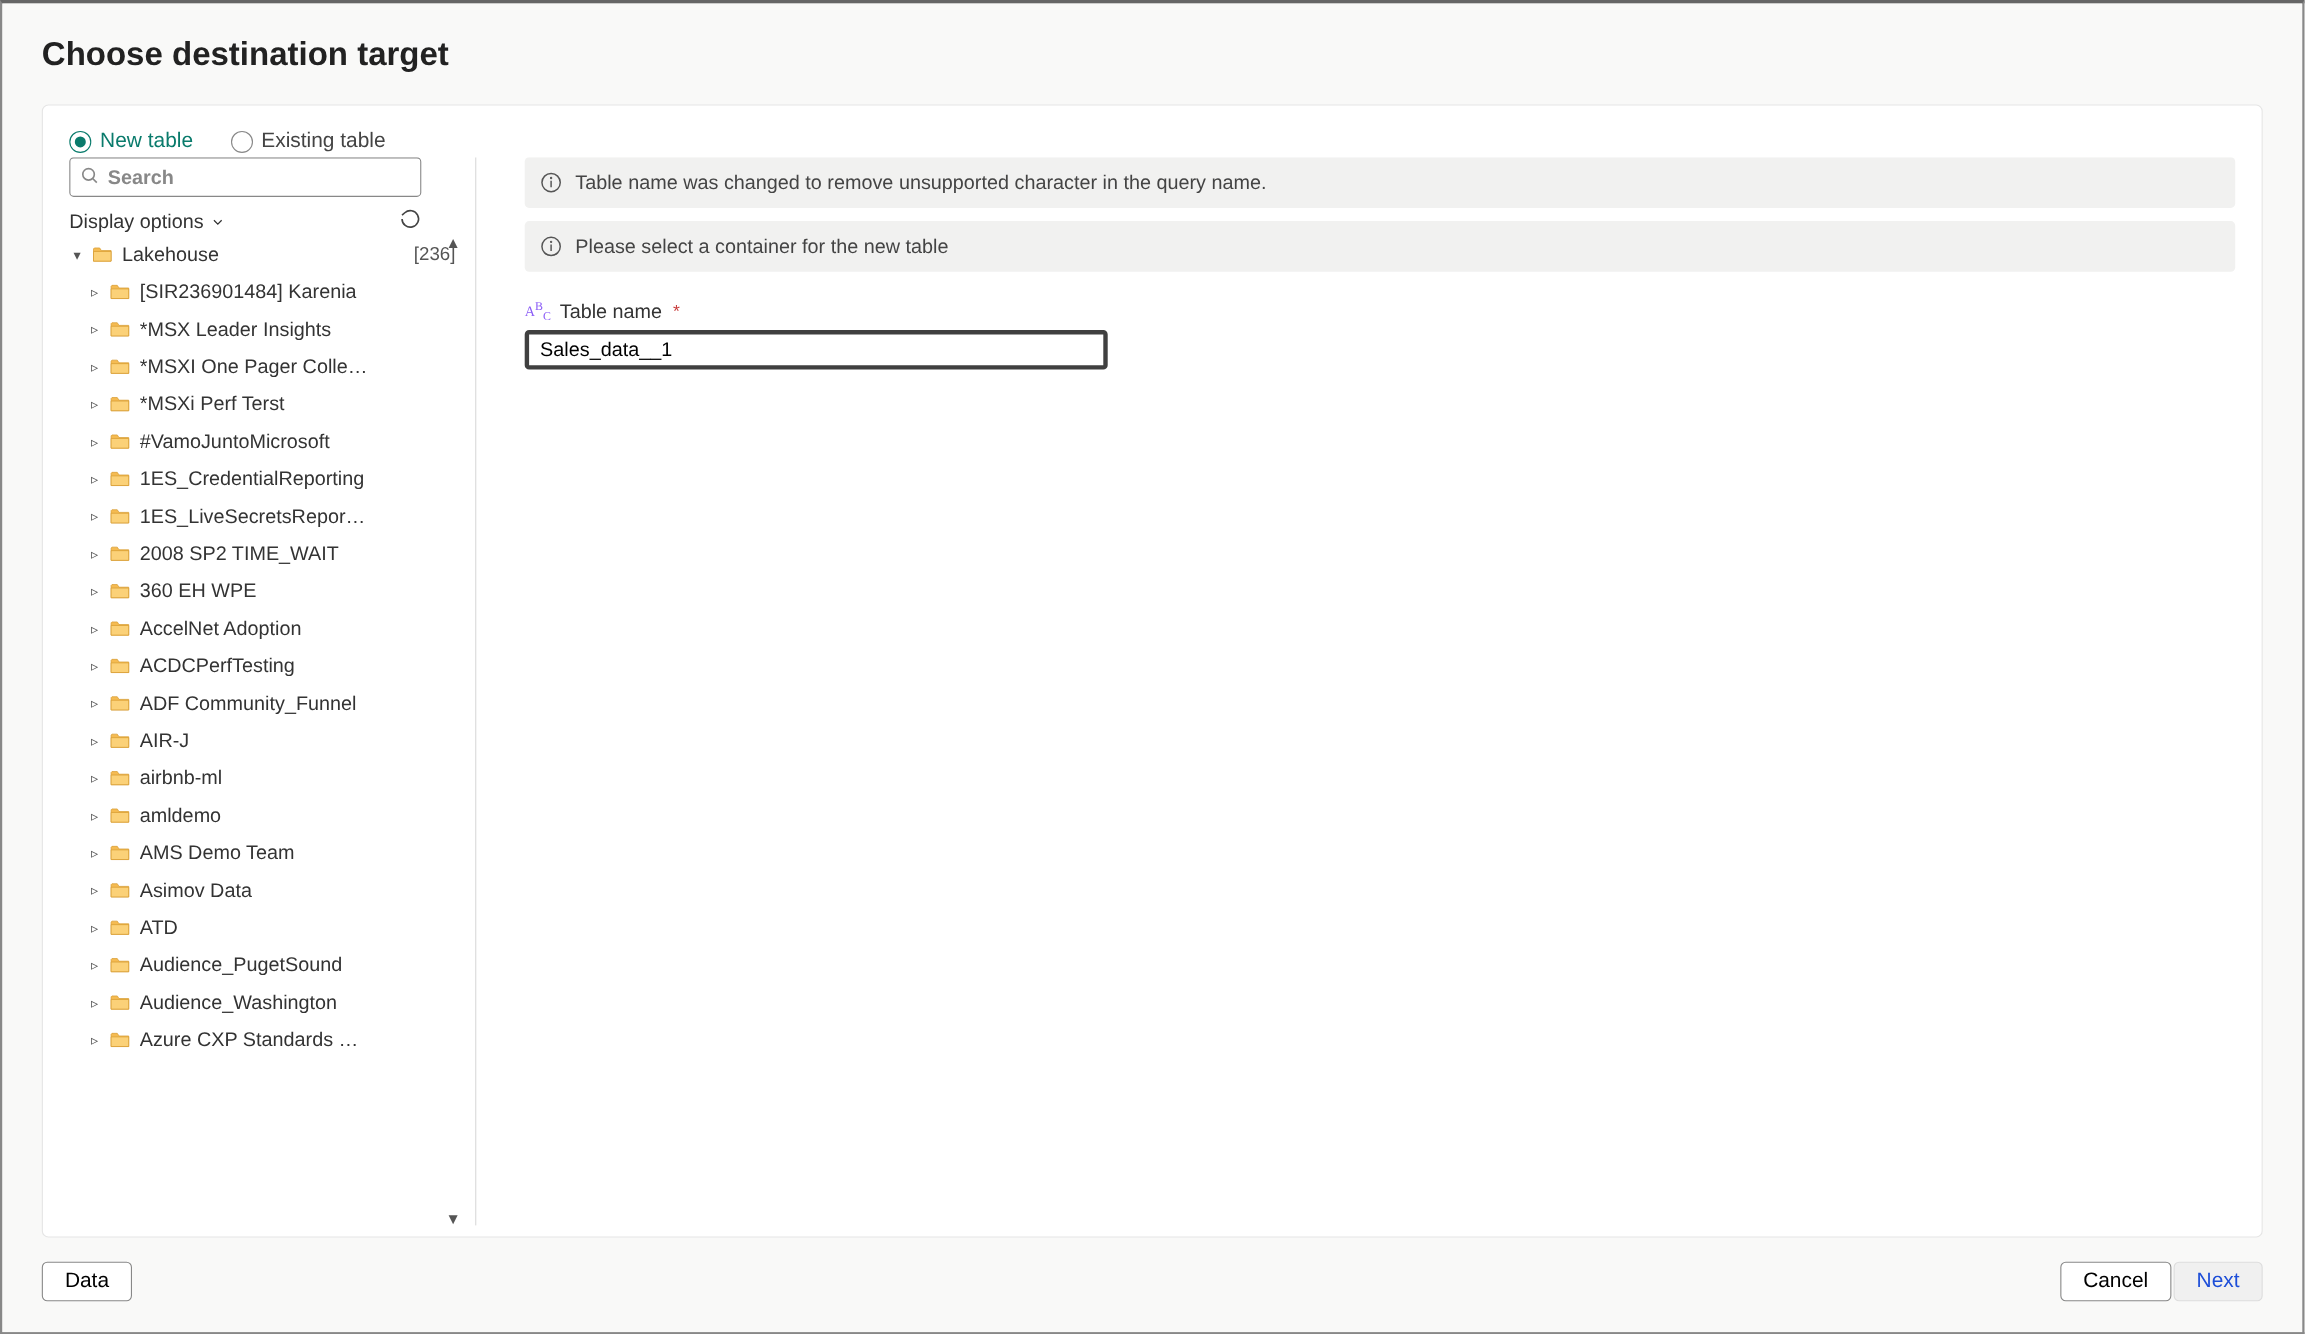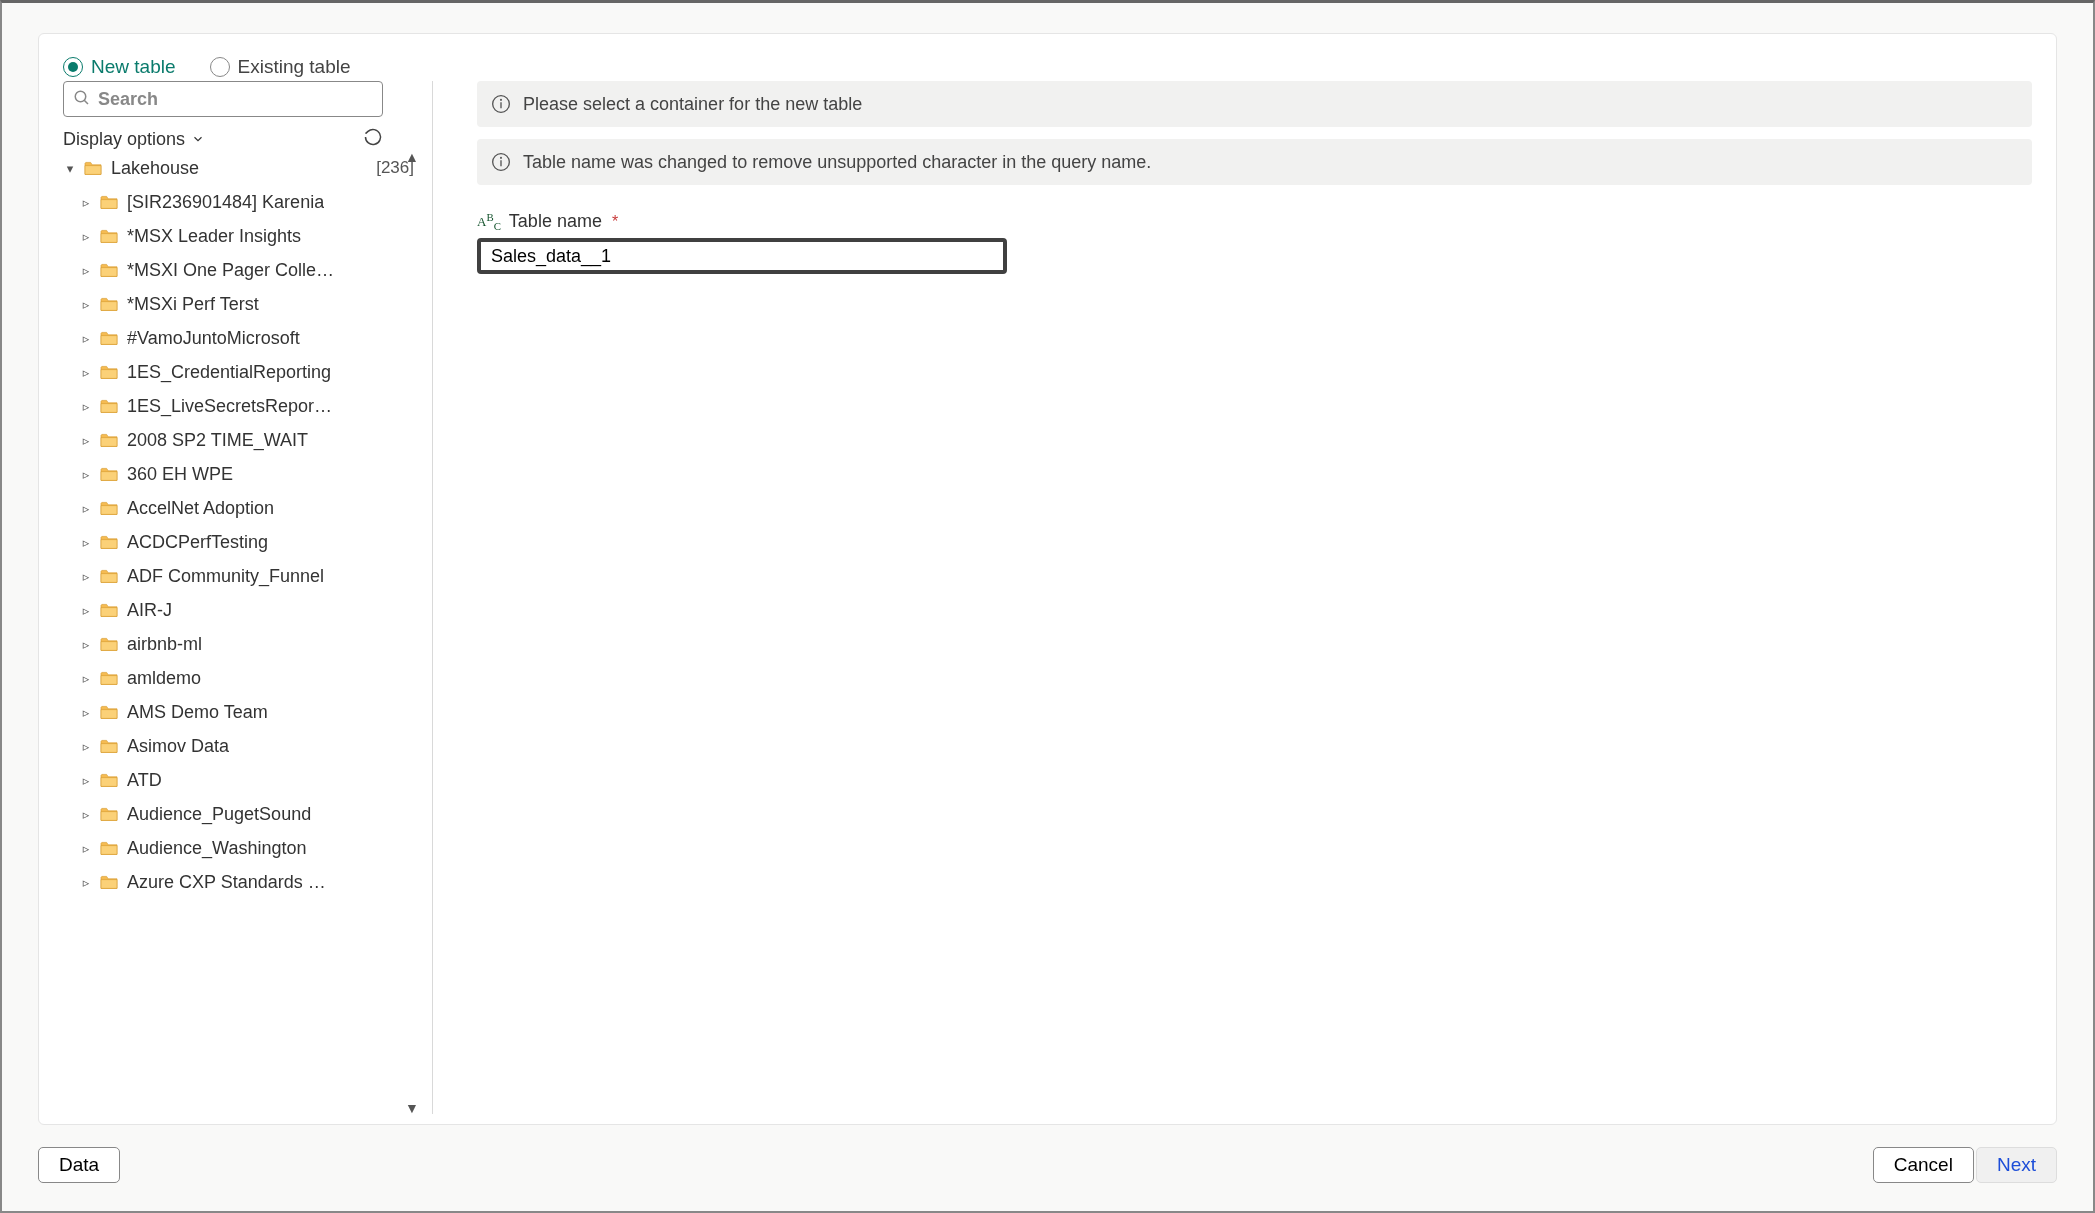--- a/index.html
+++ b/index.html
@@ -166,21 +166,21 @@
   color: #444;
   margin-bottom: 12px;
 }
 .info-icon { color: #555; flex-shrink: 0; }
 
 .field-label-row {
   display: flex; align-items: center; gap: 8px;
   margin-top: 14px; margin-bottom: 6px;
 }
 .abc-icon {
-  font-size: 13px; color: #14532d; font-family: serif; line-height: 1;
+  font-size: 13px; color: #8b5cf6; font-family: serif; line-height: 1;
 }
 .field-label { font-size: 18px; color: #333; font-weight: 500;}
 .req-star { color: #c83a3a; margin-left: 2px; }
 .tbl-input {
   width: 530px;
   height: 36px;
   border: 4px solid #404040;
   border-radius: 4px;
   padding: 0 10px;
   font-size: 18px;
@@ -208,20 +208,21 @@
   background: #f0f0f0;
   border-color: #ddd;
   color: #1d4ed8;
   cursor: default;
 }
 </style>
 </head>
 <body>
 
 <div class="dialog">
+  <div class="title">Choose destination target</div>
 
   <div class="panel">
     <div class="radio-row">
       <div class="radio-opt selected">
         <span class="radio-circle">
             <span class="radio-dot"></span>
           </span>
         <span class="radio-label">New table</span>
       </div>
       <div class="radio-opt">
@@ -440,29 +441,29 @@
         </div>
       </div>
 
       <div class="right-col">
         <div class="alert">
           <svg class="info-icon" width="20" height="20" viewBox="0 0 24 24" fill="none" stroke="currentColor" stroke-width="1.6">
               <circle cx="12" cy="12" r="10"></circle>
               <line x1="12" y1="10" x2="12" y2="17"></line>
               <circle cx="12" cy="7" r="0.5" fill="currentColor"></circle>
             </svg>
-          <span>Please select a container for the new table</span>
+          <span>Table name was changed to remove unsupported character in the query name.</span>
         </div>
         <div class="alert">
           <svg class="info-icon" width="20" height="20" viewBox="0 0 24 24" fill="none" stroke="currentColor" stroke-width="1.6">
               <circle cx="12" cy="12" r="10"></circle>
               <line x1="12" y1="10" x2="12" y2="17"></line>
               <circle cx="12" cy="7" r="0.5" fill="currentColor"></circle>
             </svg>
-          <span>Table name was changed to remove unsupported character in the query name.</span>
+          <span>Please select a container for the new table</span>
         </div>
 
         <div class="field-label-row">
           <span class="abc-icon">A<sup>B</sup><sub>C</sub></span>
           <span class="field-label">Table name</span>
           <span class="req-star">*</span>
         </div>
         <input class="tbl-input" value="Sales_data__1" style="">
       </div>
     </div>

